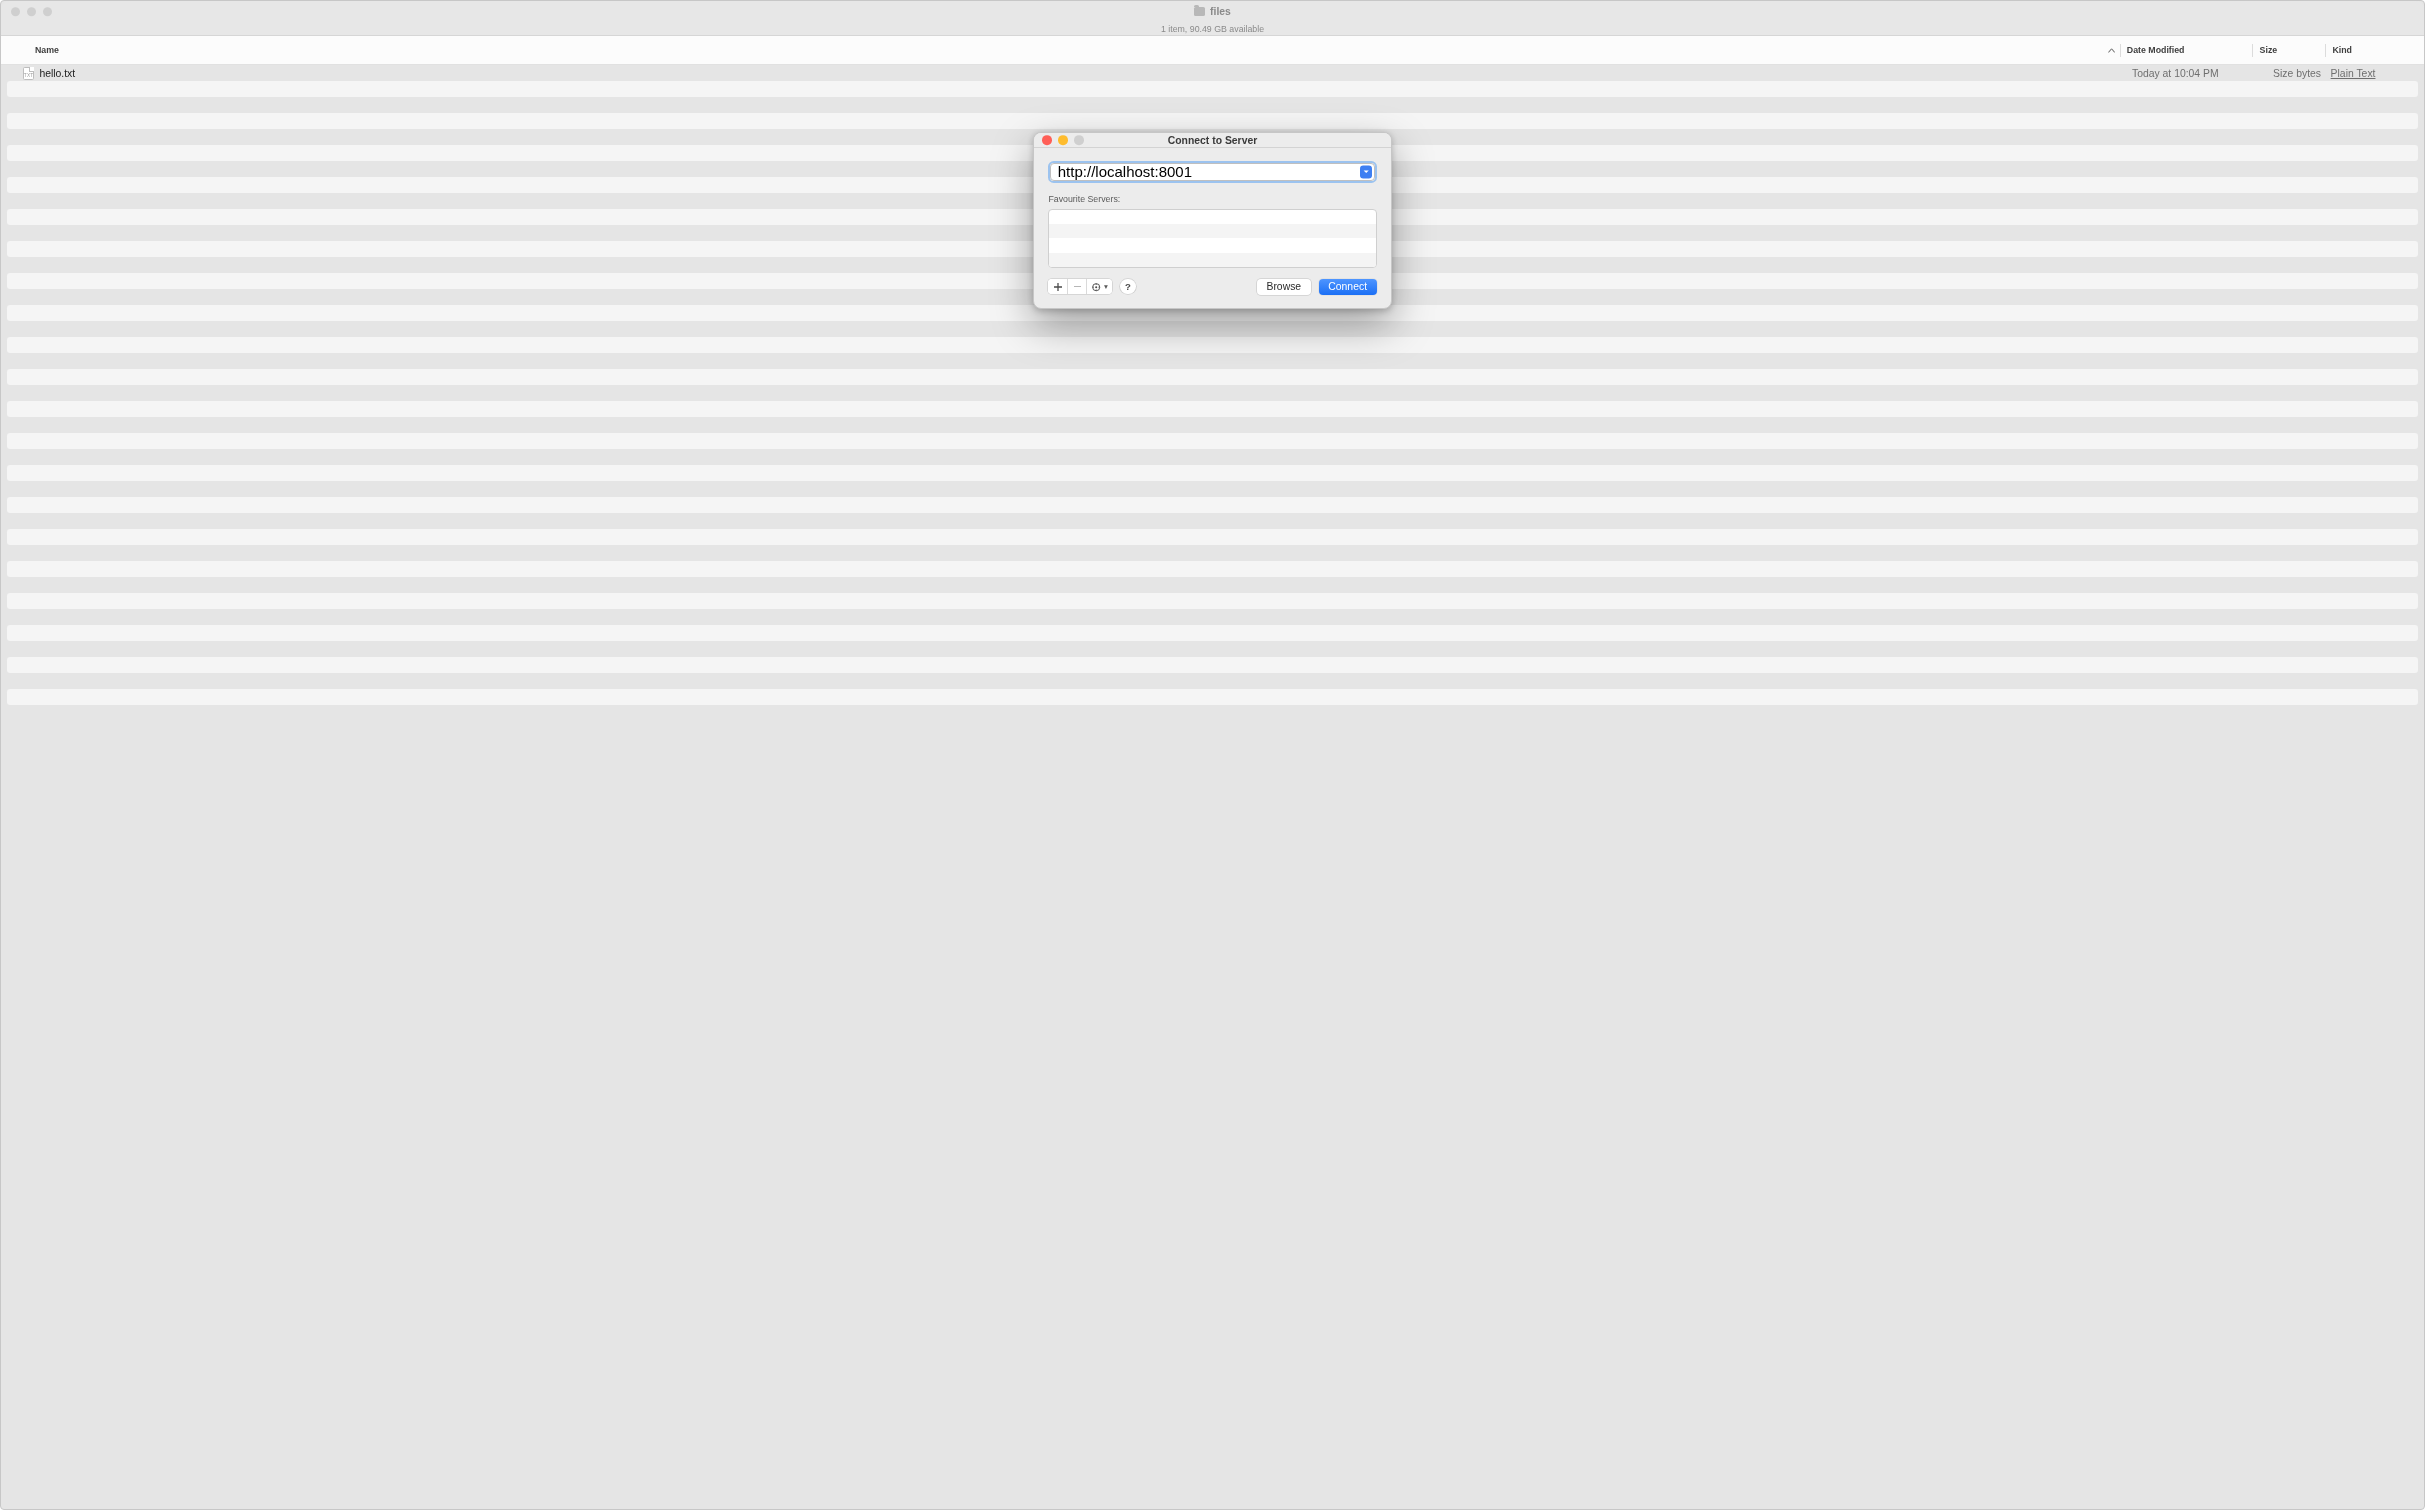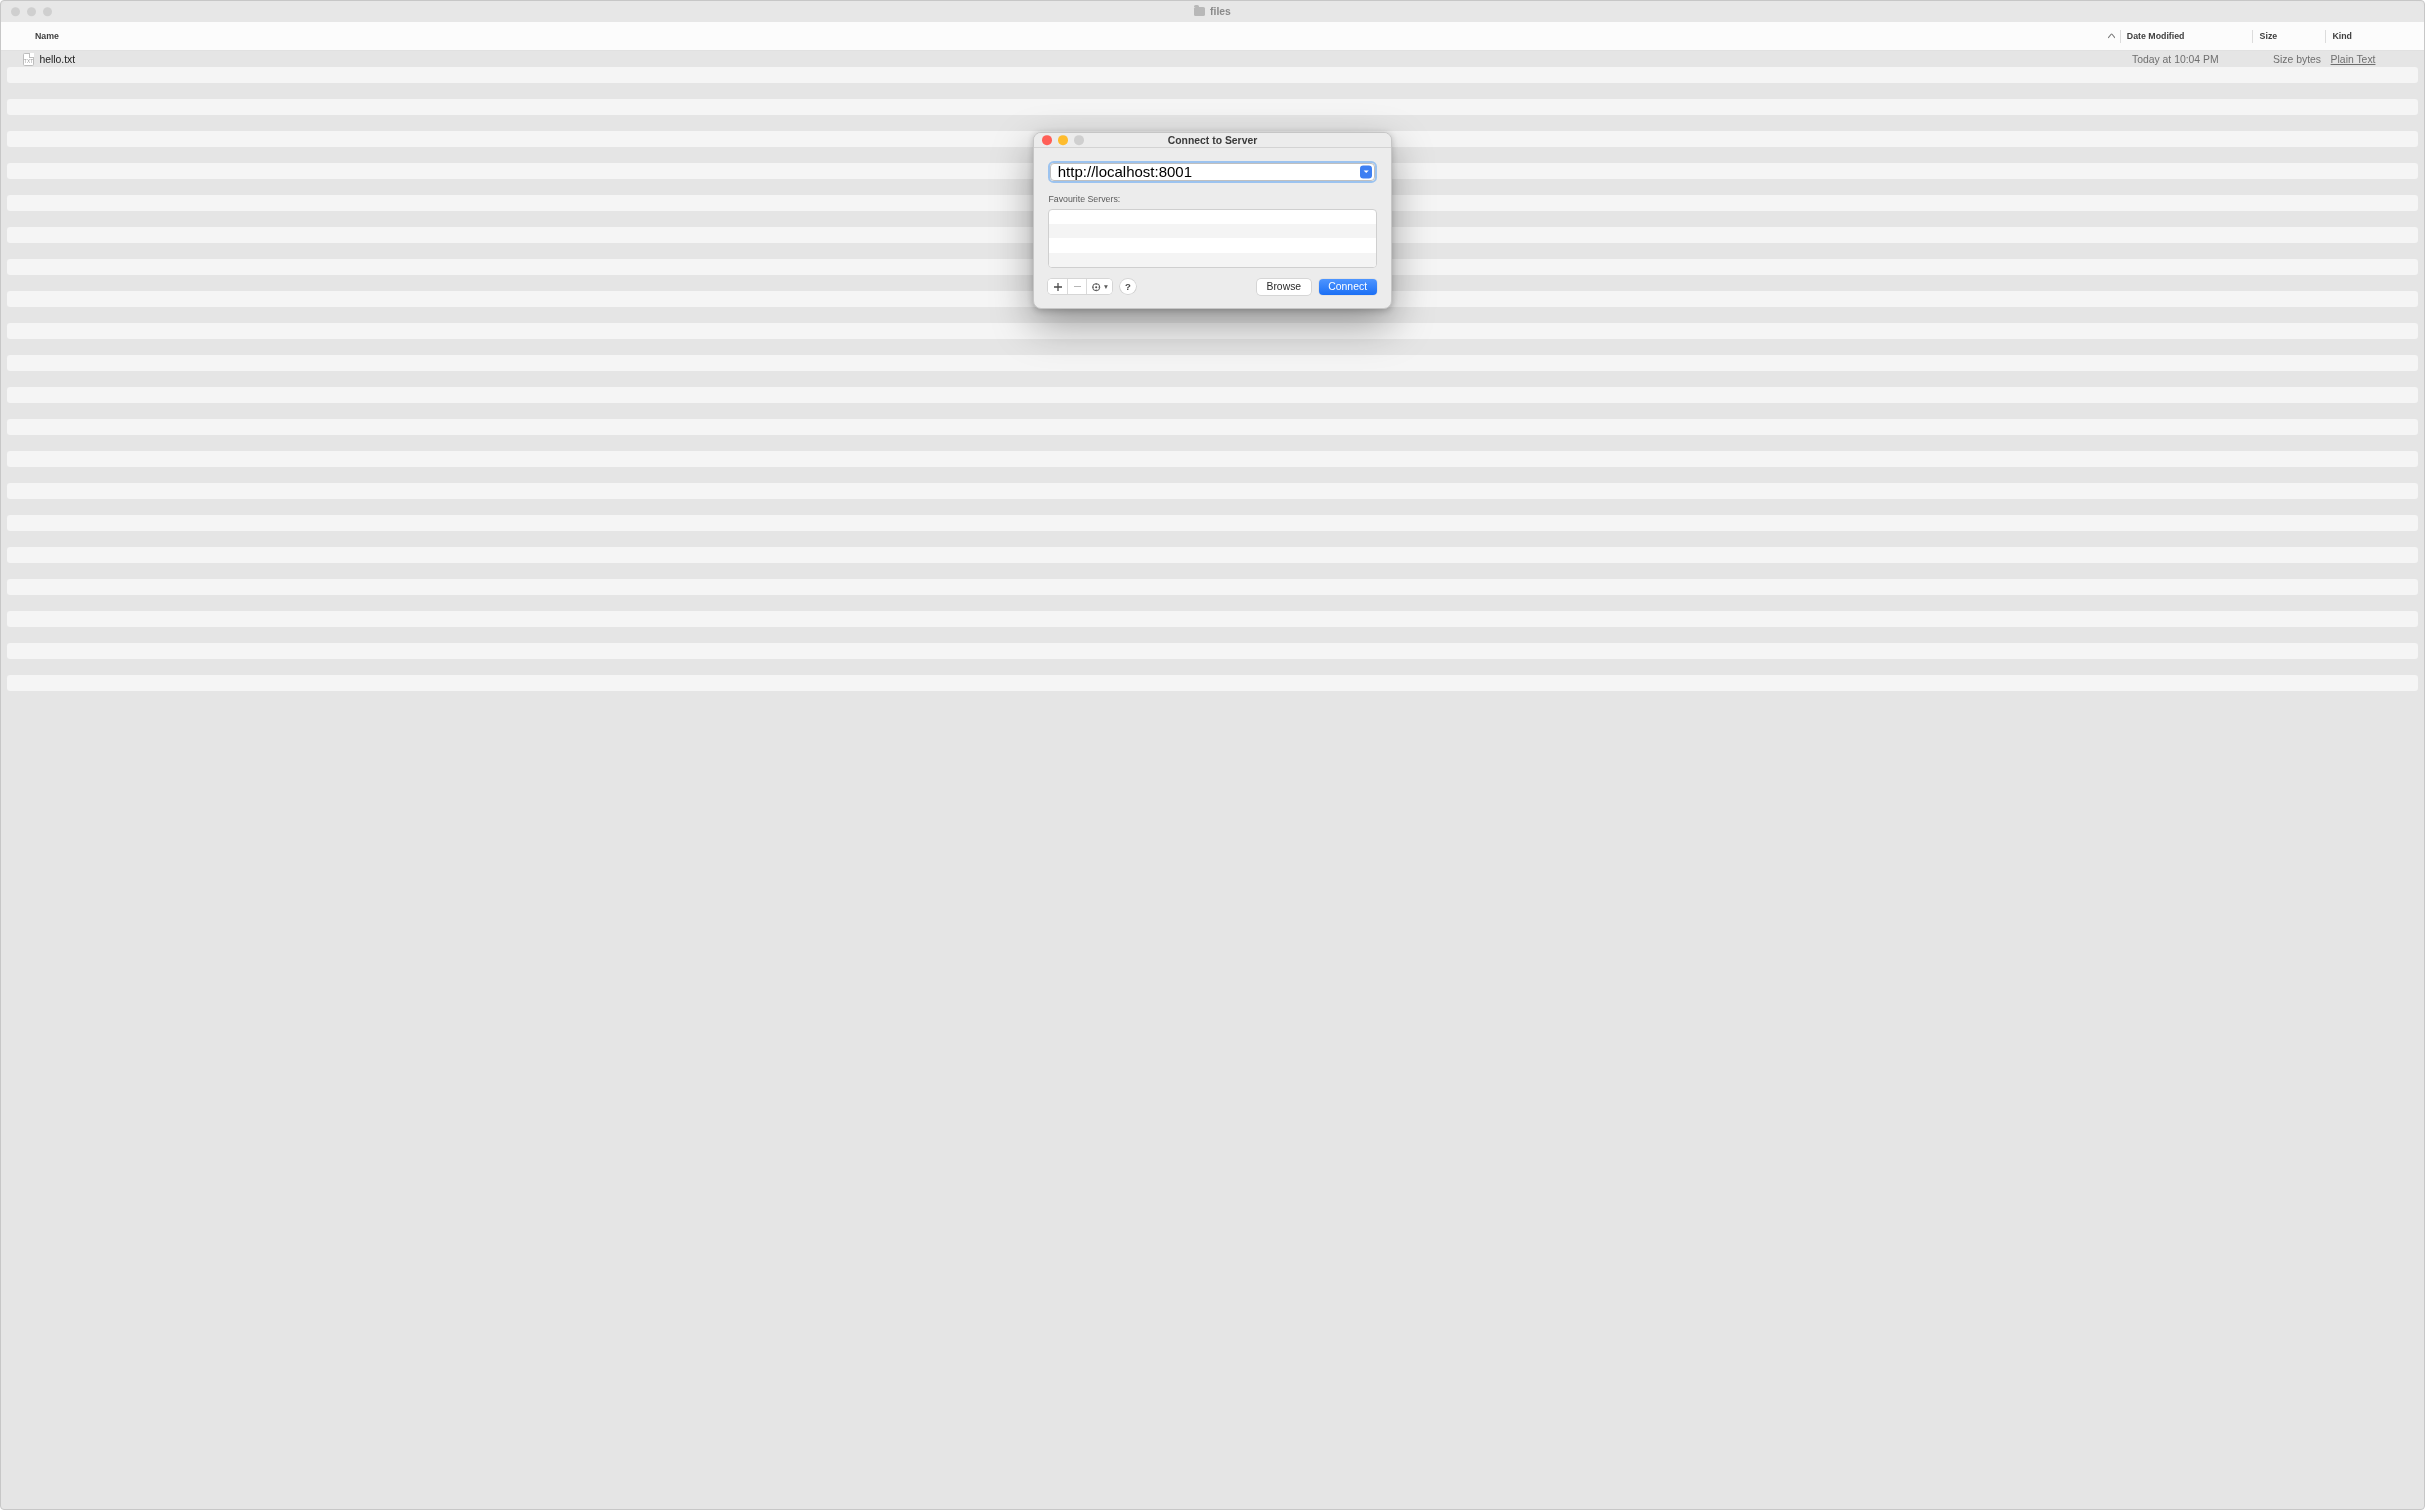--- a/index.html
+++ b/index.html
@@ -248,20 +248,23 @@
       <div class="tl"></div>
       <div class="tl"></div>
       <div class="tl"></div>
     </div>
     <div class="title-center">
       <span class="folder-glyph"></span>
       <span>files</span>
     </div>
   </div>
 
+  <div class="statusbar">
+    <span>1 item, 90.49 GB available</span>
+  </div>
 
   <div class="columns">
     <div class="col-name">
       <span>Name</span>
       <span class="col-sort">
         <svg viewBox="0 0 10 6" width="7.2" height="4.8">
             <path d="M0 6 L5 0 L10 6" fill="none" stroke="#7a7a7a" stroke-width="1.4"></path>
           </svg>
       </span>
     </div>

